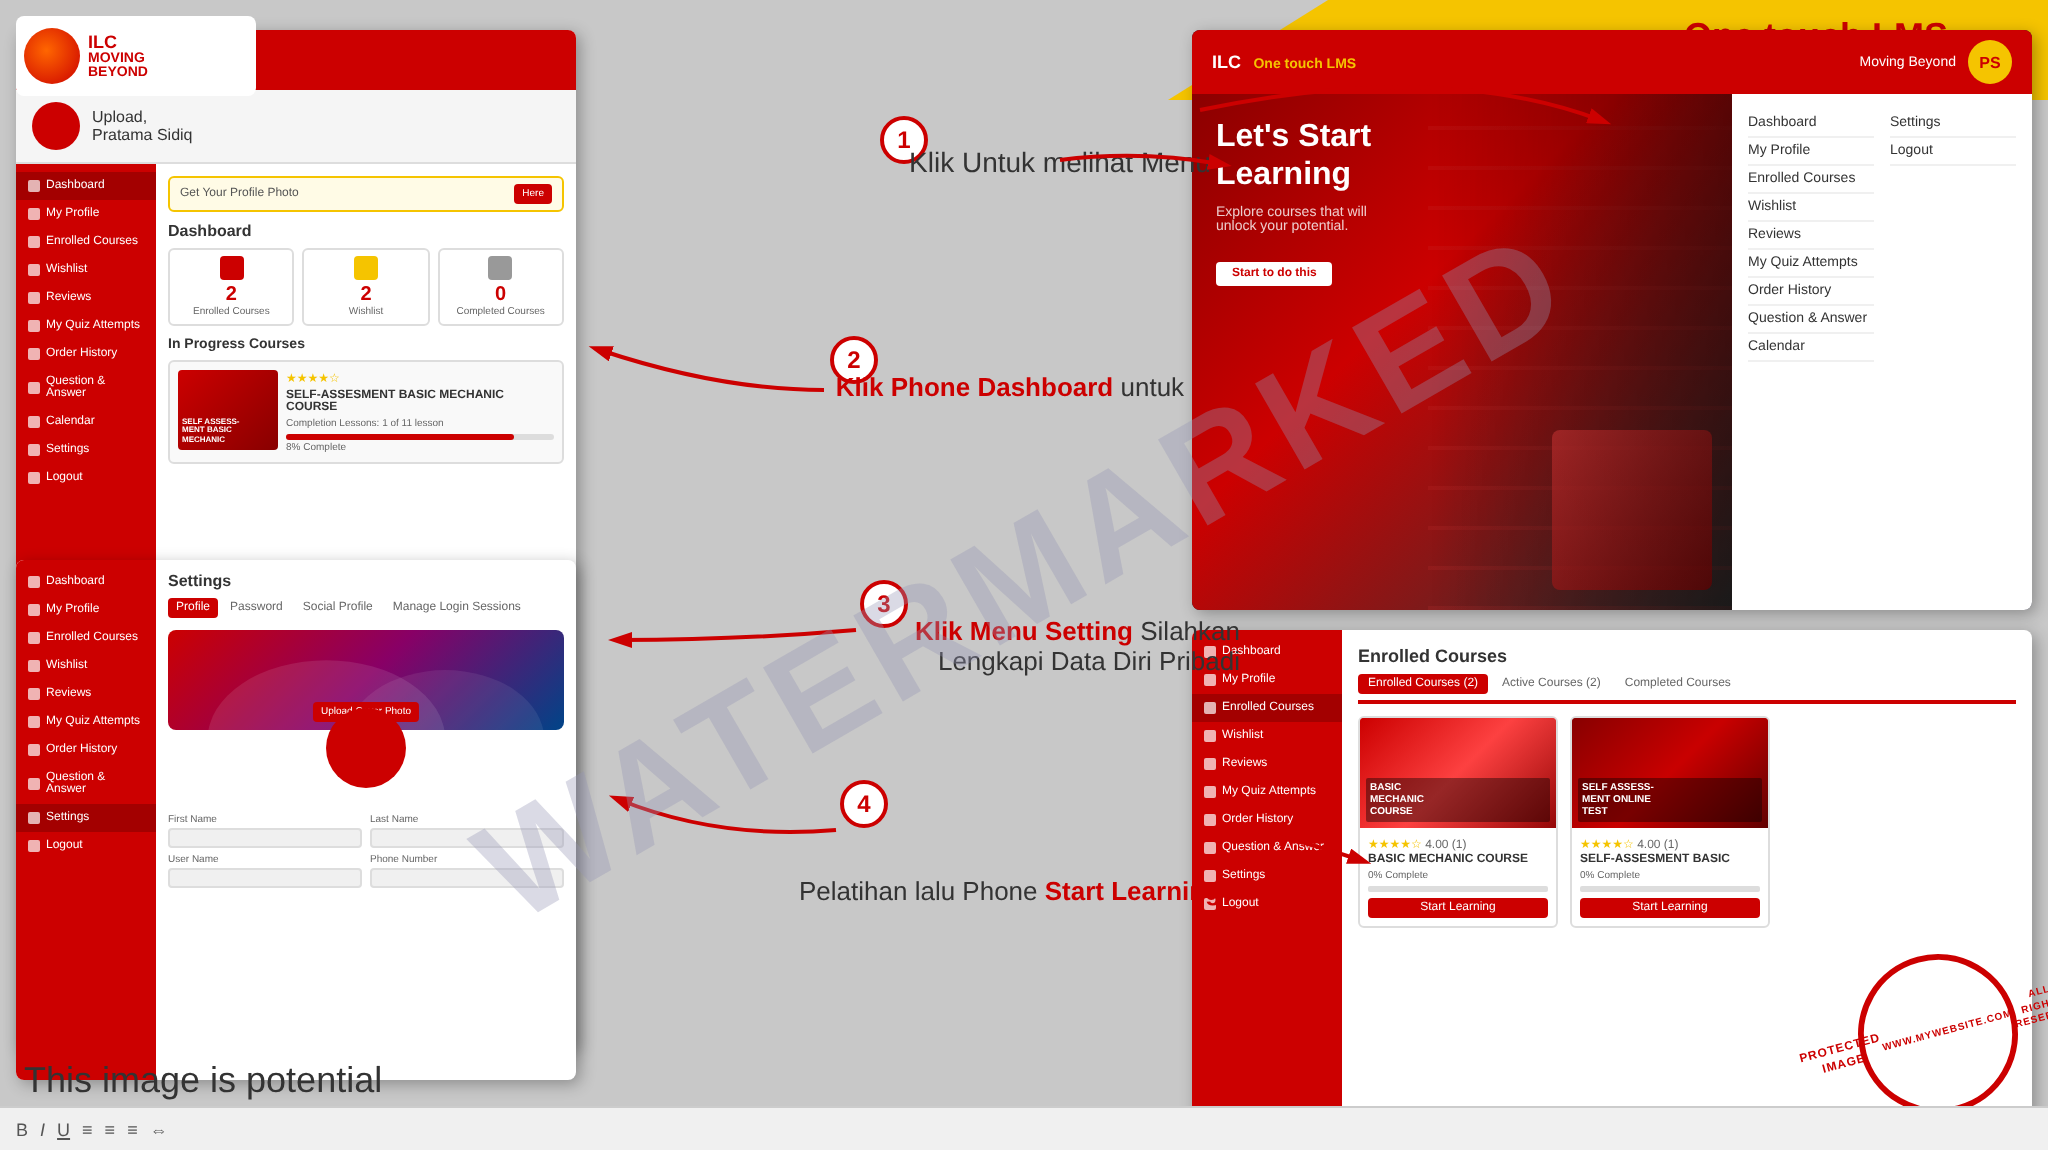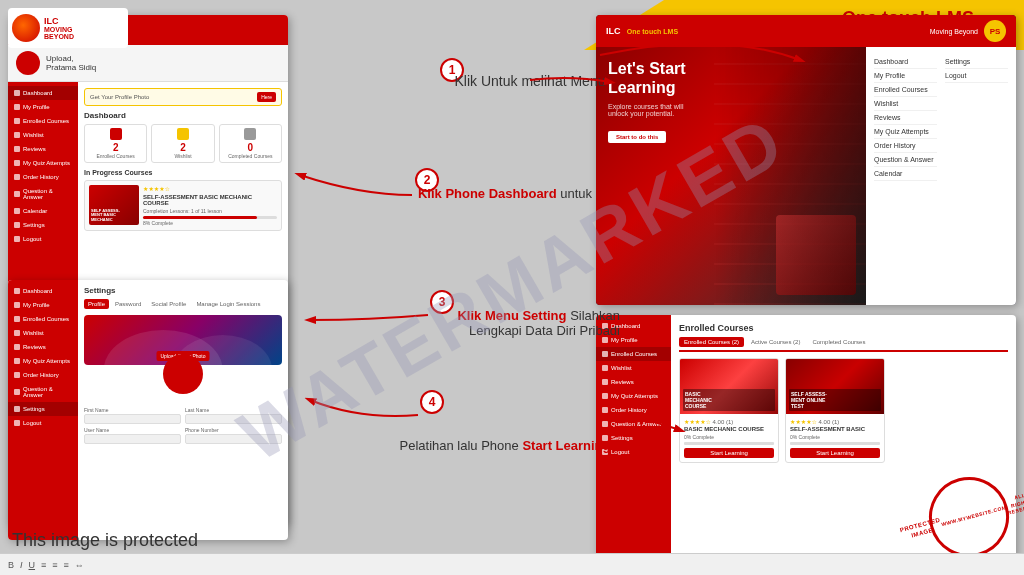--- a/index.html
+++ b/index.html
@@ -1119,21 +1119,21 @@
 </svg>
 
 <div class="protected-badge">
   <div class="protected-circle">
     PROTECTED<br>IMAGE<br>
     <span style="font-size:5px;">www.MyWebsite.com</span><br>
     <span style="font-size:5px;">All Rights Reserved</span>
   </div>
 </div>
 
-<div style="position:absolute;bottom:24px;left:12px;font-size:18px;color:#333;z-index:20;">This image is protected</div>
+<div style="position:absolute;bottom:24px;left:12px;font-size:18px;color:#333;z-index:20;">This image is potential</div>
 
 <div class="bottom-toolbar">
   <span class="toolbar-btn">B</span>
   <span class="toolbar-btn" style="font-style:italic;">I</span>
   <span class="toolbar-btn" style="text-decoration:underline;">U</span>
   <span class="toolbar-btn">≡</span>
   <span class="toolbar-btn">≡</span>
   <span class="toolbar-btn">≡</span>
   <span class="toolbar-btn">⇔</span>
 </div>

